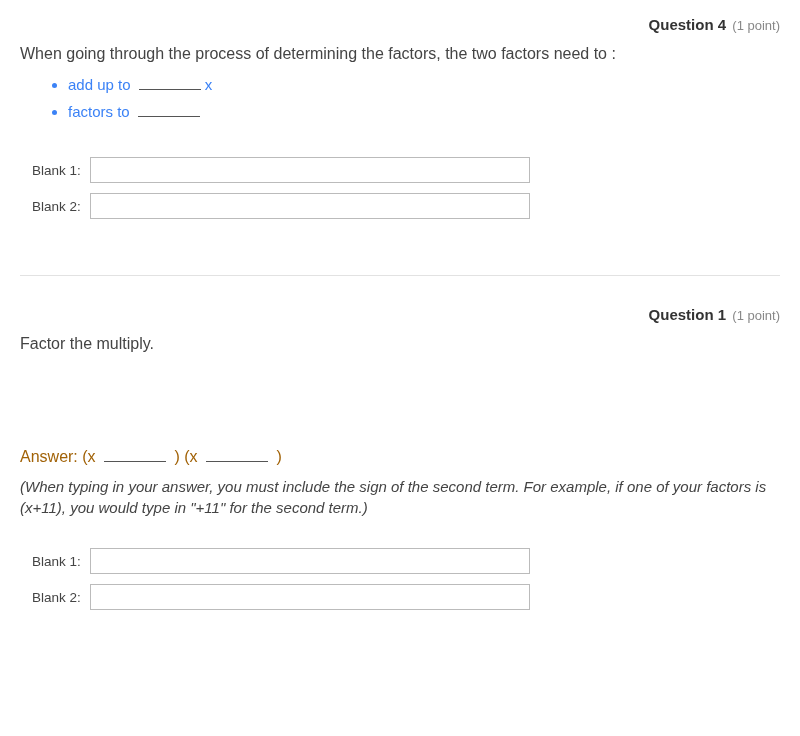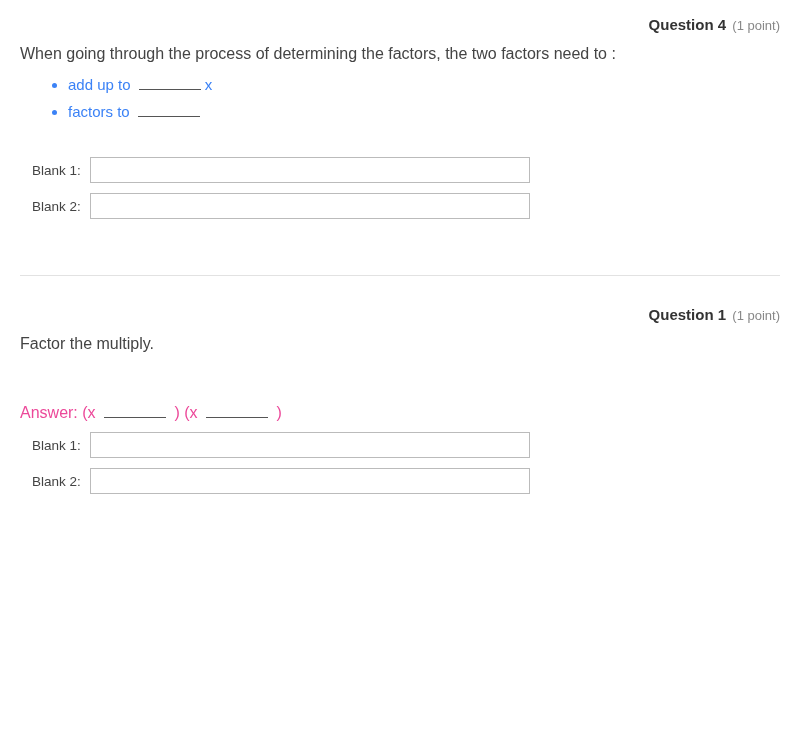--- a/index.html
+++ b/index.html
@@ -103,22 +103,23 @@
       font-size: 14px;
       outline: none;
     }
     hr.divider {
       border: none;
       border-top: 1px solid #e2e2e2;
       margin: 18px 0 30px 0;
     }
     .answer-template {
       font-size: 16px;
-      color: #ec4899;
+      color: #a16207;
       margin-bottom: 10px;
+      margin-top: 44px;
     }
     .instruction-italic {
       font-style: italic;
       font-size: 15px;
       color: #444;
       line-height: 1.4;
       margin-bottom: 30px;
     }
     .spacer-md { height: 36px; }
   </style>
@@ -164,20 +165,21 @@
 
   <div class="prompt">Factor the multiply.</div>
 
   <div class="spacer-md"></div>
 
 
   <div class="answer-template">
     <span>Answer: (x </span><span class="blankline"></span><span> ) (x </span><span class="blankline"></span><span> )</span>
   </div>
 
+  <div class="instruction-italic">(When typing in your answer, you must include the sign of the second term.  For example, if one of your factors is (x+11), you would type in "+11"  for the second term.)</div>
 
   <div class="blank-row">
     <div class="blank-label">Blank 1:</div>
     <input type="text" class="blank-input" value="" style="">
   </div>
   <div class="blank-row">
     <div class="blank-label">Blank 2:</div>
     <input type="text" class="blank-input" value="" style="">
   </div>
 </div>

